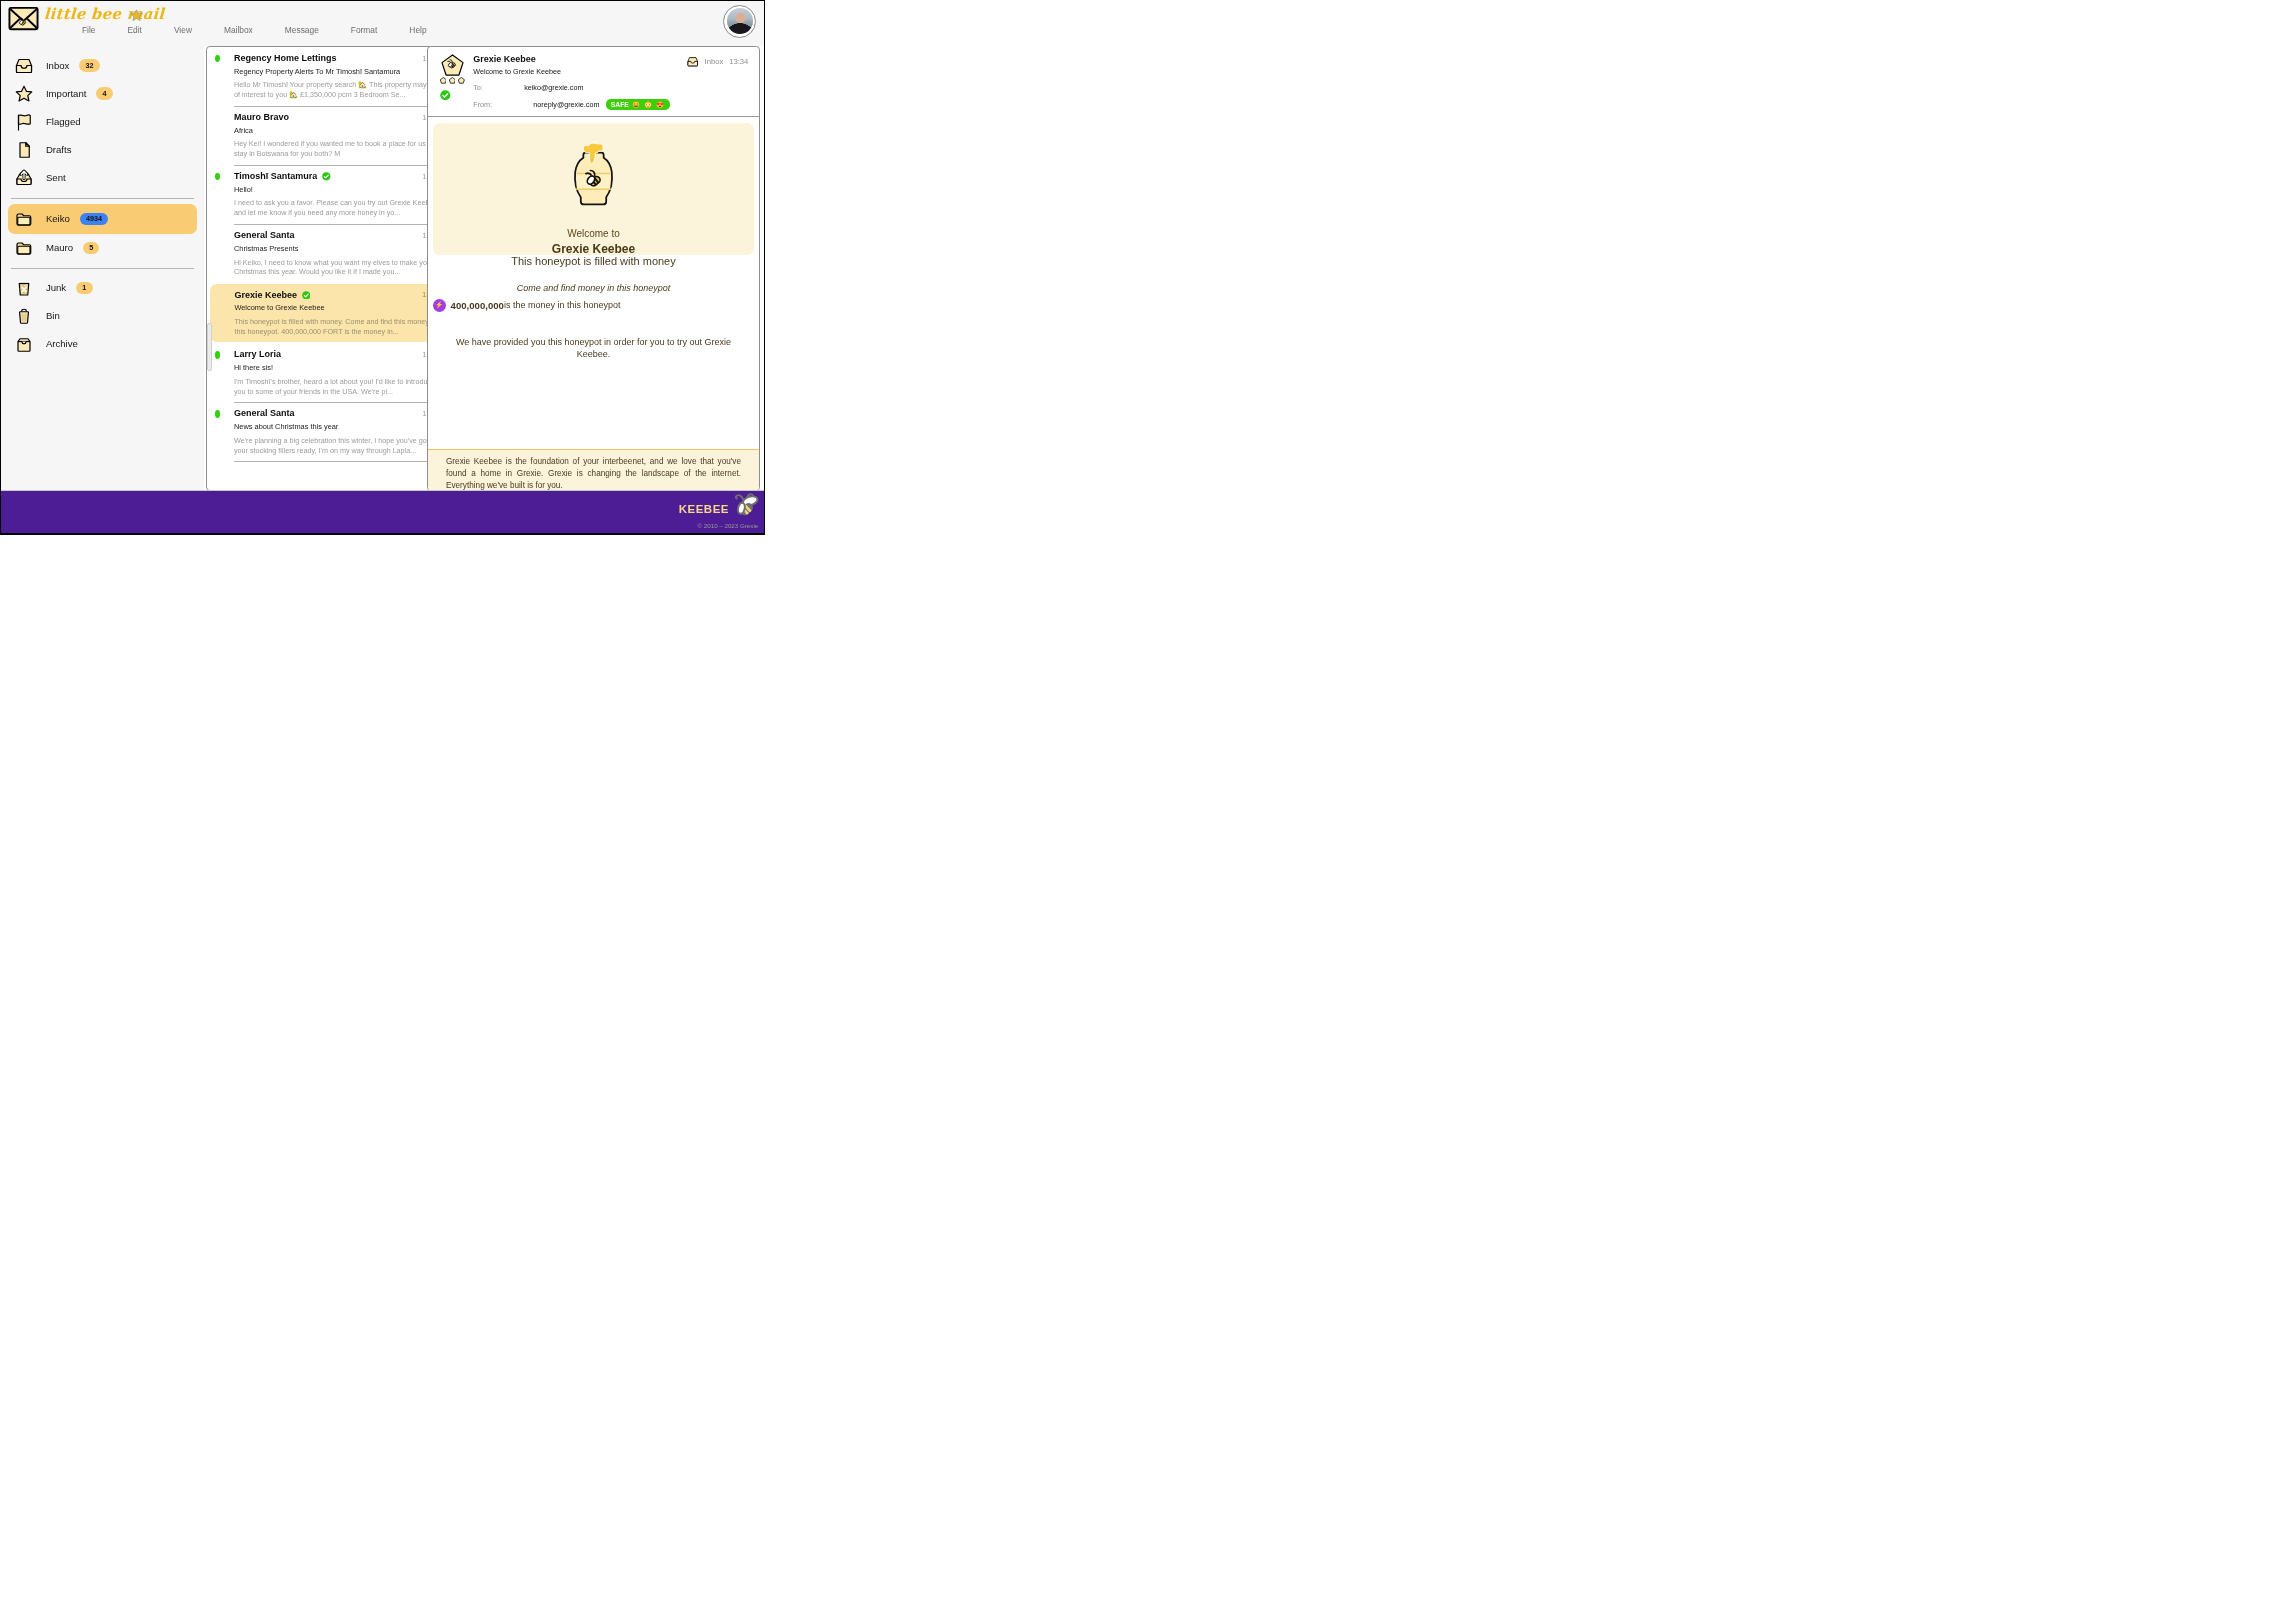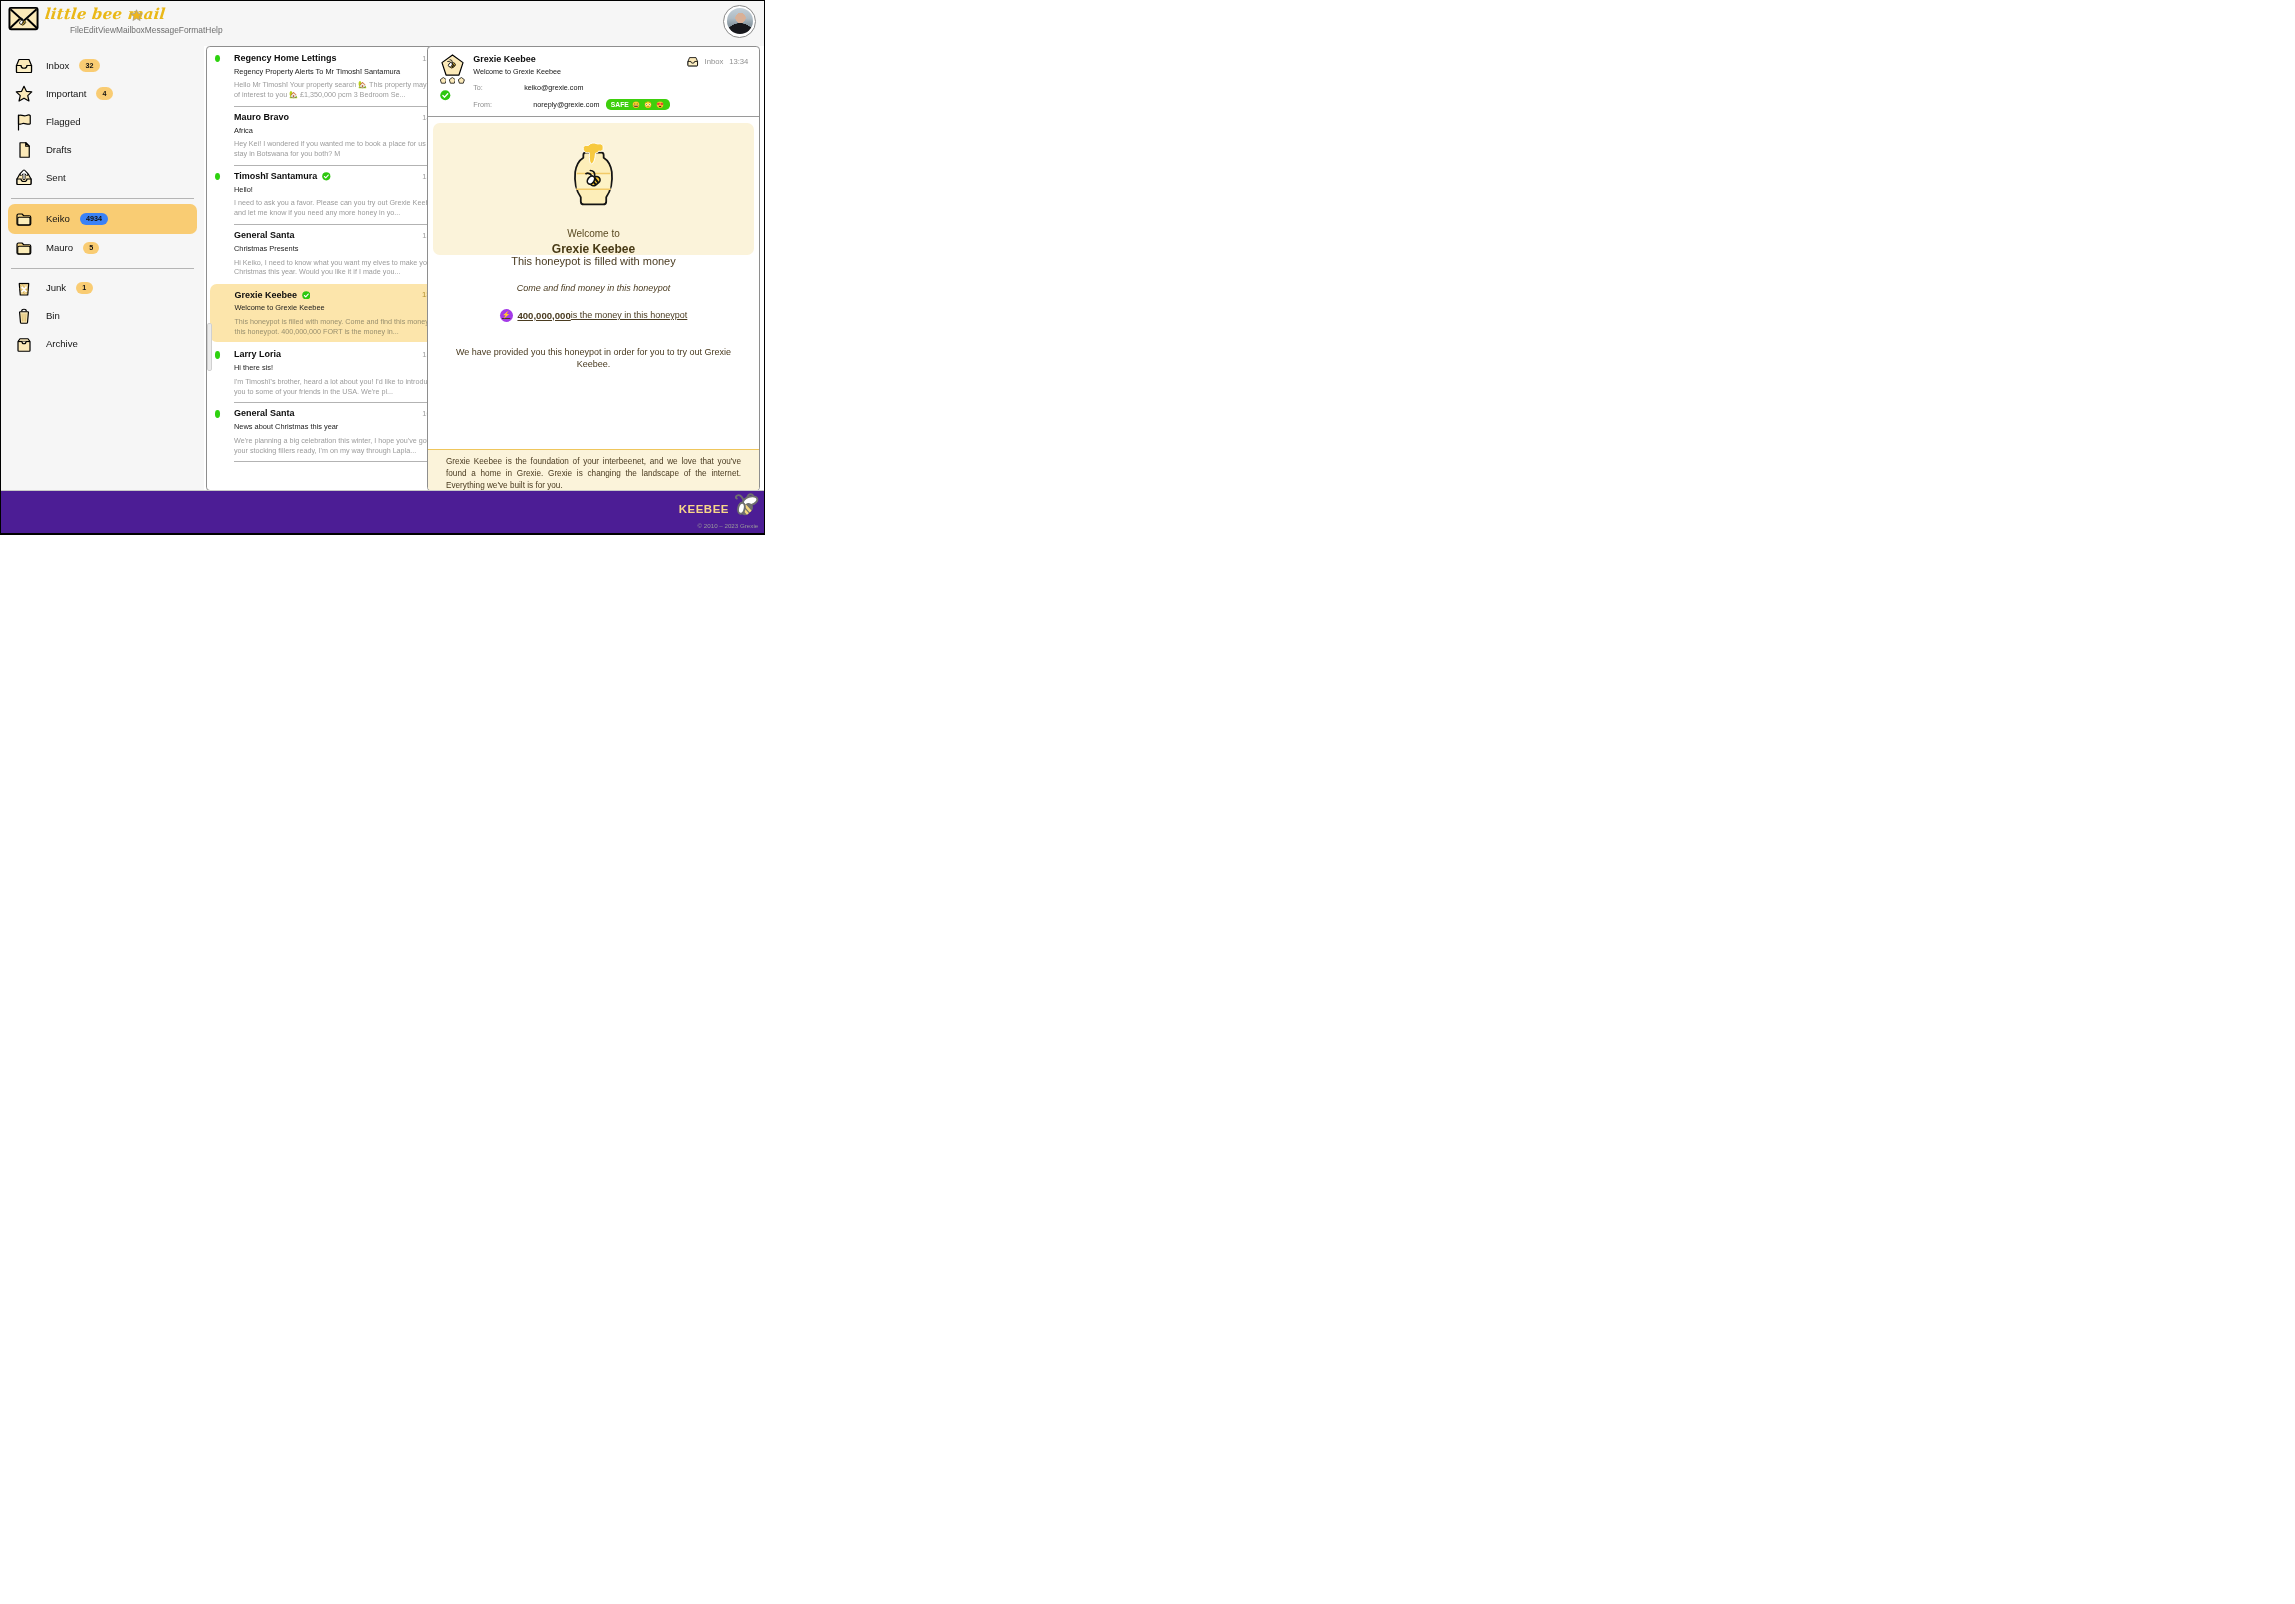--- a/index.html
+++ b/index.html
@@ -8,21 +8,21 @@
     background:#ffffff;border:1.4px solid #000;border-bottom:2.4px solid #000;
     font-family:"Liberation Sans",sans-serif;overflow:hidden;color:#141414;
   }
   
   .header{position:absolute;left:0;top:0;right:0;height:45px;background:#f6f6f6;}
   .logo{position:absolute;left:6.7px;top:4.8px;width:31px;height:25px;}
   .logo-text{position:absolute;left:44px;top:3.8px;font-family:"DejaVu Serif",serif;
     font-style:italic;font-weight:bold;font-size:15px;color:#eab818;letter-spacing:0.2px;
     display:inline-block;transform:skewX(-6deg);}
   .logo-star{position:absolute;left:129px;top:7.7px;}
-  .menubar{position:absolute;left:31px;top:24px;display:flex;gap:0;font-size:8.4px;color:#6e6e6e;padding-left:38px;}
+  .menubar{position:absolute;left:43px;top:24px;display:flex;gap:32px;font-size:8.4px;color:#6e6e6e;padding-left:38px;}
   .menu-item{cursor:default;}
   .avatar{position:absolute;right:7.7px;top:3.8px;width:31px;height:31px;border-radius:50%;
     border:1px solid #8a8a8a;background:#fff;display:flex;align-items:center;justify-content:center;}
   .avatar .photo{width:26px;height:26px;border-radius:50%;
     background:
       radial-gradient(circle at 52% 38%, #d9b097 0 24%, rgba(0,0,0,0) 25%),
       radial-gradient(circle at 50% 118%, #17171c 0 46%, rgba(0,0,0,0) 47%),
       linear-gradient(180deg,#c3cfd8 0%,#aebbc4 40%,#8d9ba5 62%,#75838d 100%);}
   
   .sidebar{position:absolute;left:0;top:45px;width:203px;bottom:42px;background:#f6f6f6;padding-top:5.8px;box-sizing:border-box;}
@@ -70,21 +70,21 @@
     font-size:7.7px;color:#8f8f8f;}
   .rp-divider{margin:6.2px 0 0;border-top:0.7px solid #9a9a9a;}
   .rp-body{padding:5.8px 4.8px 0;}
   .hero{background:#fbf3da;border-radius:6.7px;height:132px;text-align:center;}
   .hero .pot{display:block;margin:0 auto;padding-top:18px;}
   .hero-l1{margin-top:14.4px;font-size:10px;color:#5a4a22;}
   .hero-l2{margin-top:3.4px;font-size:12px;font-weight:bold;color:#483a15;}
   .bodytext{text-align:center;color:#4a3b20;}
   .bp1{font-size:11px;}
   .bp2{margin-top:15.4px;font-size:9px;font-style:italic;}
-  .bp3{margin-top:16px;font-size:9px;display:flex;align-items:center;justify-content:center;text-decoration:underline;}
+  .bp3{margin-top:6px;font-size:9px;display:flex;align-items:center;}
   .money-badge{display:inline-flex;width:13px;height:13px;border-radius:50%;background:#a43ae8;
     align-items:center;justify-content:center;font-size:6.7px;margin-right:4.8px;}
   .money-amt{font-weight:bold;font-size:9.6px;}
   .bp4{margin:24px auto 0;font-size:9px;max-width:288px;line-height:1.4;}
   .note{position:absolute;left:0;right:0;bottom:0;height:41px;background:#fbf3da;
     border-top:1.4px solid #efc65c;padding:5.8px 18px 0;box-sizing:border-box;}
   .note p{margin:0;font-size:8.2px;line-height:1.5;color:#4a3b20;text-align:justify;}
   
   .footer{position:absolute;left:0;right:0;bottom:0;height:42px;background:#4c1d95;border-top:0.5px solid #c8c8c8;}
   .brand{position:absolute;right:35px;top:11.5px;font-size:11.5px;font-weight:800;color:#f8d789;letter-spacing:0.5px;}

